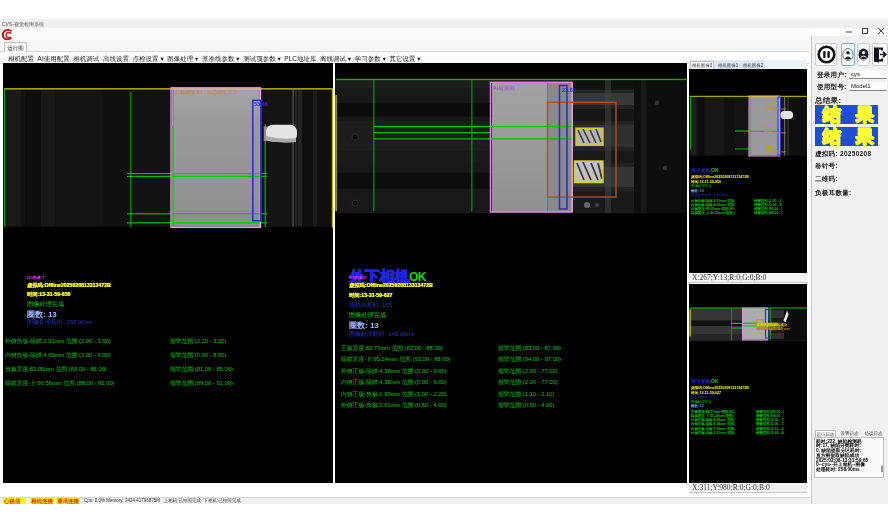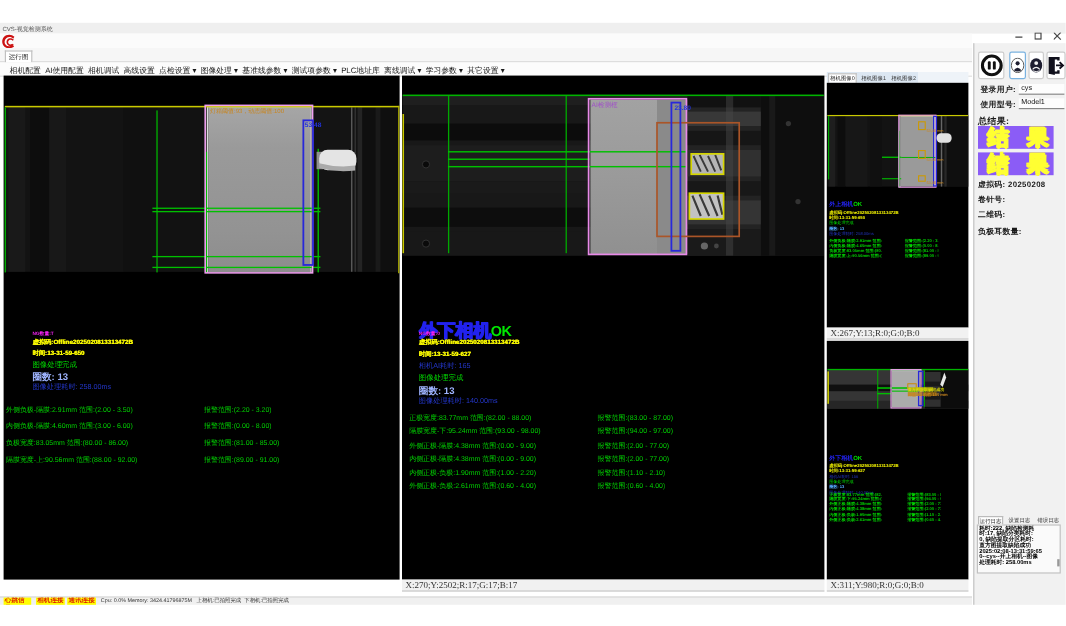--- a/index.html
+++ b/index.html
@@ -27,21 +27,21 @@
 .measC div{position:relative;height:11.6px;font-size:5.8px;color:#00d200;white-space:nowrap}
 .measC i{position:absolute;top:0;font-style:normal}
 .meas i{position:absolute;top:0;font-style:normal}
 .meas2 div{position:relative;height:4.15px;font-size:3.4px;color:#00d200;line-height:4.15px;font-weight:bold;white-space:nowrap}
 .meas2 span{display:inline-block;max-width:44px;overflow:hidden}
 .meas2 i{max-width:28px;overflow:hidden}
 .meas2 i{position:absolute;top:0;font-style:normal;display:inline-block}
 .sbtn{background:#fff;border:1px solid #ccc;border-radius:2px}
 .slabel{font-size:6.5px;color:#1a1a1a;font-weight:bold;letter-spacing:0.3px}
 .sval{font-size:6px;color:#111;border-bottom:1px solid #888;background:#fdfdfd;height:9px;line-height:9px;padding-left:2px}
-.resbox{width:63px;height:19px;background:#8b5cf6;color:#ffff33;font-size:18px;font-weight:bold;line-height:19px;padding-left:7px;letter-spacing:5px;text-shadow:1px 0 #ffff33,0 1px #ffff33,1px 1px #ffff33,2px 1px #ffff33,1px 2px #ffff33}
+.resbox{width:63px;height:19px;background:#1d4ed8;color:#ffff33;font-size:18px;font-weight:bold;line-height:19px;padding-left:7px;letter-spacing:5px;text-shadow:1px 0 #ffff33,0 1px #ffff33,1px 1px #ffff33,2px 1px #ffff33,1px 2px #ffff33}
 </style></head><body>
 <div id="app">
 
 <div class="abs titlebar"></div>
 <div class="abs title-t">CVS-视觉检测系统</div>
 <div class="abs winbtn" style="left:846px"><svg width="7" height="7">
         <line x1="0" y1="4" x2="6" y2="4" stroke="#444" stroke-width="1"></line>
       </svg></div>
 <div class="abs winbtn" style="left:862px"><svg width="7" height="7">
         <rect x="0.5" y="0.5" width="5" height="5" fill="none" stroke="#444" stroke-width="1"></rect>
@@ -285,21 +285,20 @@
  <text x="2" y="127.5" font-size="3.4" fill="#2233bb">图像处理耗时: 140.00ms</text>
 </svg>
 <div class="abs meas2" style="left:691px;top:410px;width:116px">
  <div><span>正极宽度:83.77mm 范围:(82.00 - 88.00)</span><i style="left:65px">报警范围:(83.00 - 87.00)</i></div>
  <div><span>隔膜宽度-下:95.24mm 范围:(93.00 - 98.00)</span><i style="left:65px">报警范围:(94.00 - 97.00)</i></div>
  <div><span>外侧正极-隔膜:4.38mm 范围:(0.00 - 9.00)</span><i style="left:65px">报警范围:(2.00 - 77.00)</i></div>
  <div><span>内侧正极-隔膜:4.38mm 范围:(0.00 - 9.00)</span><i style="left:65px">报警范围:(2.00 - 77.00)</i></div>
  <div><span>内侧正极-负极:1.90mm 范围:(1.00 - 2.20)</span><i style="left:65px">报警范围:(1.10 - 2.10)</i></div>
  <div><span>外侧正极-负极:2.61mm 范围:(0.60 - 4.00)</span><i style="left:65px">报警范围:(0.60 - 4.00)</i></div>
 </div>
-<div class="abs statusbar" style="left:335px;top:483px;width:352px;height:10px">X:270;Y:2502;R:17;G:17;B:17</div>
 <div class="abs statusbar" style="left:689px;top:273px;width:118px;height:10px">X:267;Y:13;R:0;G:0;B:0</div>
 <div class="abs statusbar" style="left:689px;top:483px;width:118px;height:10px">X:311;Y:980;R:0;G:0;B:0</div>
 <div class="abs sidebar"></div>
 
 <div class="abs sbtn" style="left:815px;top:43px;width:22px;height:23px"></div>
 <svg class="abs" style="left:817px;top:45px" width="19" height="19" viewBox="0 0 19 19">
  <circle cx="9.5" cy="9.5" r="7.8" fill="none" stroke="#111" stroke-width="2.6"></circle>
  <rect x="6.2" y="6" width="2.4" height="7" rx="1" fill="#111"></rect>
  <rect x="10.4" y="6" width="2.4" height="7" rx="1" fill="#111"></rect>
 </svg>

